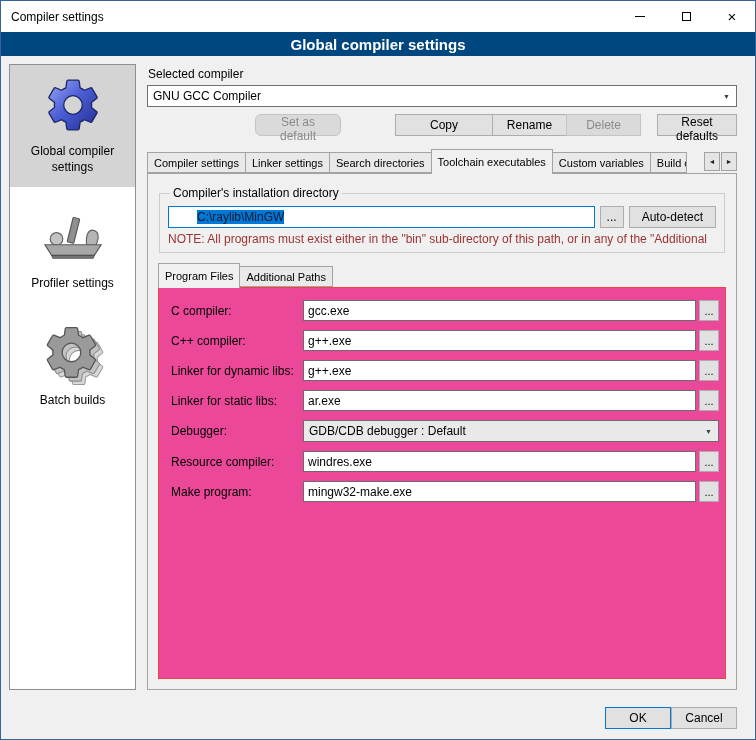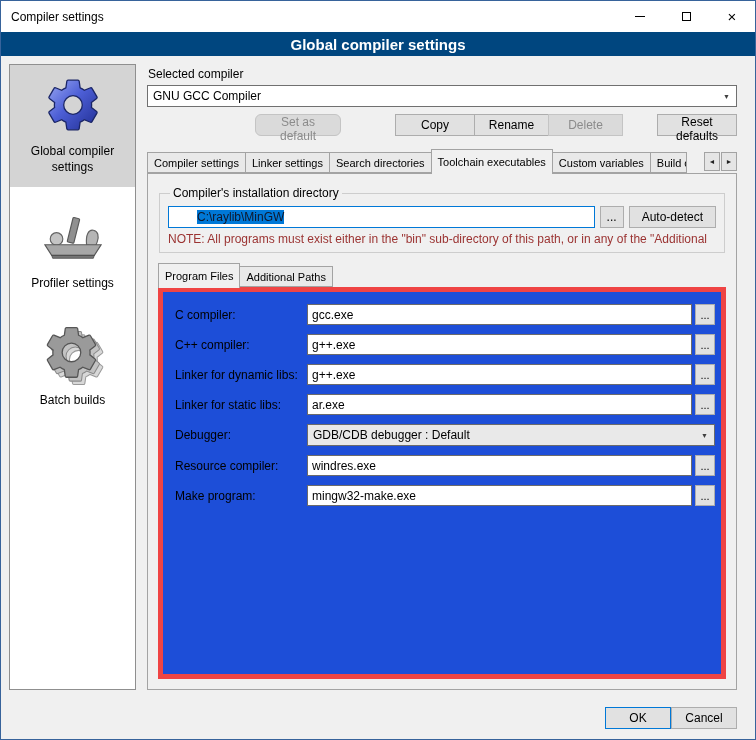--- a/index.html
+++ b/index.html
@@ -21,21 +21,21 @@
   .side-icon{width:62px;height:62px;margin-bottom:8px;}
   .side-label{font-size:12px;line-height:1.3;}
   .main{flex:1;display:flex;flex-direction:column;min-width:0;padding:0 10px 0 11px;}
   .field-caption{margin:3px 0 4px 1px;}
   .combo{height:22px;border:1px solid #707070;background:#fff;display:flex;align-items:center;padding:0 28px 0 5px;position:relative;}
   .combo .arrow,.fcombo .arrow{position:absolute;right:6px;top:50%;transform:translateY(-50%);font-size:7px;color:#404040;}
   .btnrow{display:flex;align-items:center;margin-top:7px;}
   .btn{height:22px;background:#e1e1e1;border:1px solid #adadad;font-family:inherit;font-size:12px;padding:0 10px;color:#000;}
   .btn:disabled{background:#dadada;border-color:#c4c4c4;color:#8b8b8b;}
   .b-setdefault{margin-left:108px;width:86px;border-radius:6px;}
-  .b-copy{margin-left:54px;width:80px;}
+  .b-copy{margin-left:54px;width:98px;}
   .b-rename{width:75px;margin-left:-1px;}
   .b-delete{width:75px;margin-left:-1px;}
   .b-reset{margin-left:auto;width:80px;}
   .tabstrip{position:relative;z-index:2;height:25px;display:flex;margin-top:13px;margin-bottom:-1px;flex:0 0 auto;}
   .tabs-clip{flex:1;display:flex;align-items:flex-end;overflow:hidden;padding-right:34px;min-width:0;}
   .tab{flex:0 0 auto;height:21px;margin-bottom:1px;display:flex;align-items:center;padding:0 6px;font-size:11px;background:#e9e9e9;border:1px solid #a3a3a3;margin-right:-1px;white-space:nowrap;}
   .tab.active{height:25px;margin-bottom:0;background:#f0f0f0;border-bottom:none;z-index:3;}
   .tab.tab-last{flex:0 1 37px;min-width:0;overflow:hidden;}
   .tab-arrows{position:absolute;right:0;bottom:3px;display:flex;}
   .arrow-btn{width:16px;height:19px;border:1px solid #a3a3a3;background:#e5e5e5;font-size:7px;display:flex;align-items:center;justify-content:center;padding:0;margin-left:1px;font-family:inherit;color:#222;}
@@ -44,21 +44,21 @@
   fieldset.groupbox legend{font-size:12px;padding:0 3px;margin-left:2px;}
   .dir-row{display:flex;align-items:center;}
   .dir-input{flex:1;height:22px;border:1px solid #0078d7;background:#fff;display:flex;align-items:center;padding:0 2px;overflow:hidden;white-space:nowrap;}
   .dir-sel{background:#0078d7;color:#0f172a;padding:0 0;margin-left:26px;}
   .browse-btn{width:24px;height:22px;margin-left:5px;padding:0;}
   .autodetect-btn{margin-left:5px;padding:0 12px;}
   .note{margin-top:4px;color:#9b3332;white-space:nowrap;overflow:hidden;font-size:12px;}
   .subnotebook{display:flex;flex-direction:column;flex:1;margin-top:10px;min-height:0;}
   .subnotebook .tabstrip{margin-top:0;}
   .subnotebook .tabs-clip{padding-right:0;}
-  .subpanel{flex:1;border:5px solid #ef4444;background:#1d4ed8;padding:12px 6px 12px 12px;}
+  .subpanel{flex:1;border:1px solid #ef4444;background:#ec4899;padding:12px 6px 12px 12px;}
   .frow{display:flex;align-items:center;margin-bottom:9px;}
   .flabel{flex:0 0 132px;font-size:12px;}
   .tinput{flex:1;height:21px;border:1px solid #6b6b6b;background:#fff;font-family:inherit;font-size:12px;padding:0 4px;min-width:0;}
   .fbrowse{width:20px;height:21px;margin-left:3px;padding:0;font-size:11px;}
   .fcombo{flex:1;height:22px;border:1px solid #6b6b6b;background:#e9e9e9;display:flex;align-items:center;padding:0 20px 0 5px;position:relative;font-size:12px;}
   .footer{flex:0 0 auto;height:41px;display:flex;justify-content:flex-end;padding:9px 18px 0;}
   .footer .btn{width:66px;}
   .btn-ok{border-color:#0078d7;}
 </style>
 </head>

